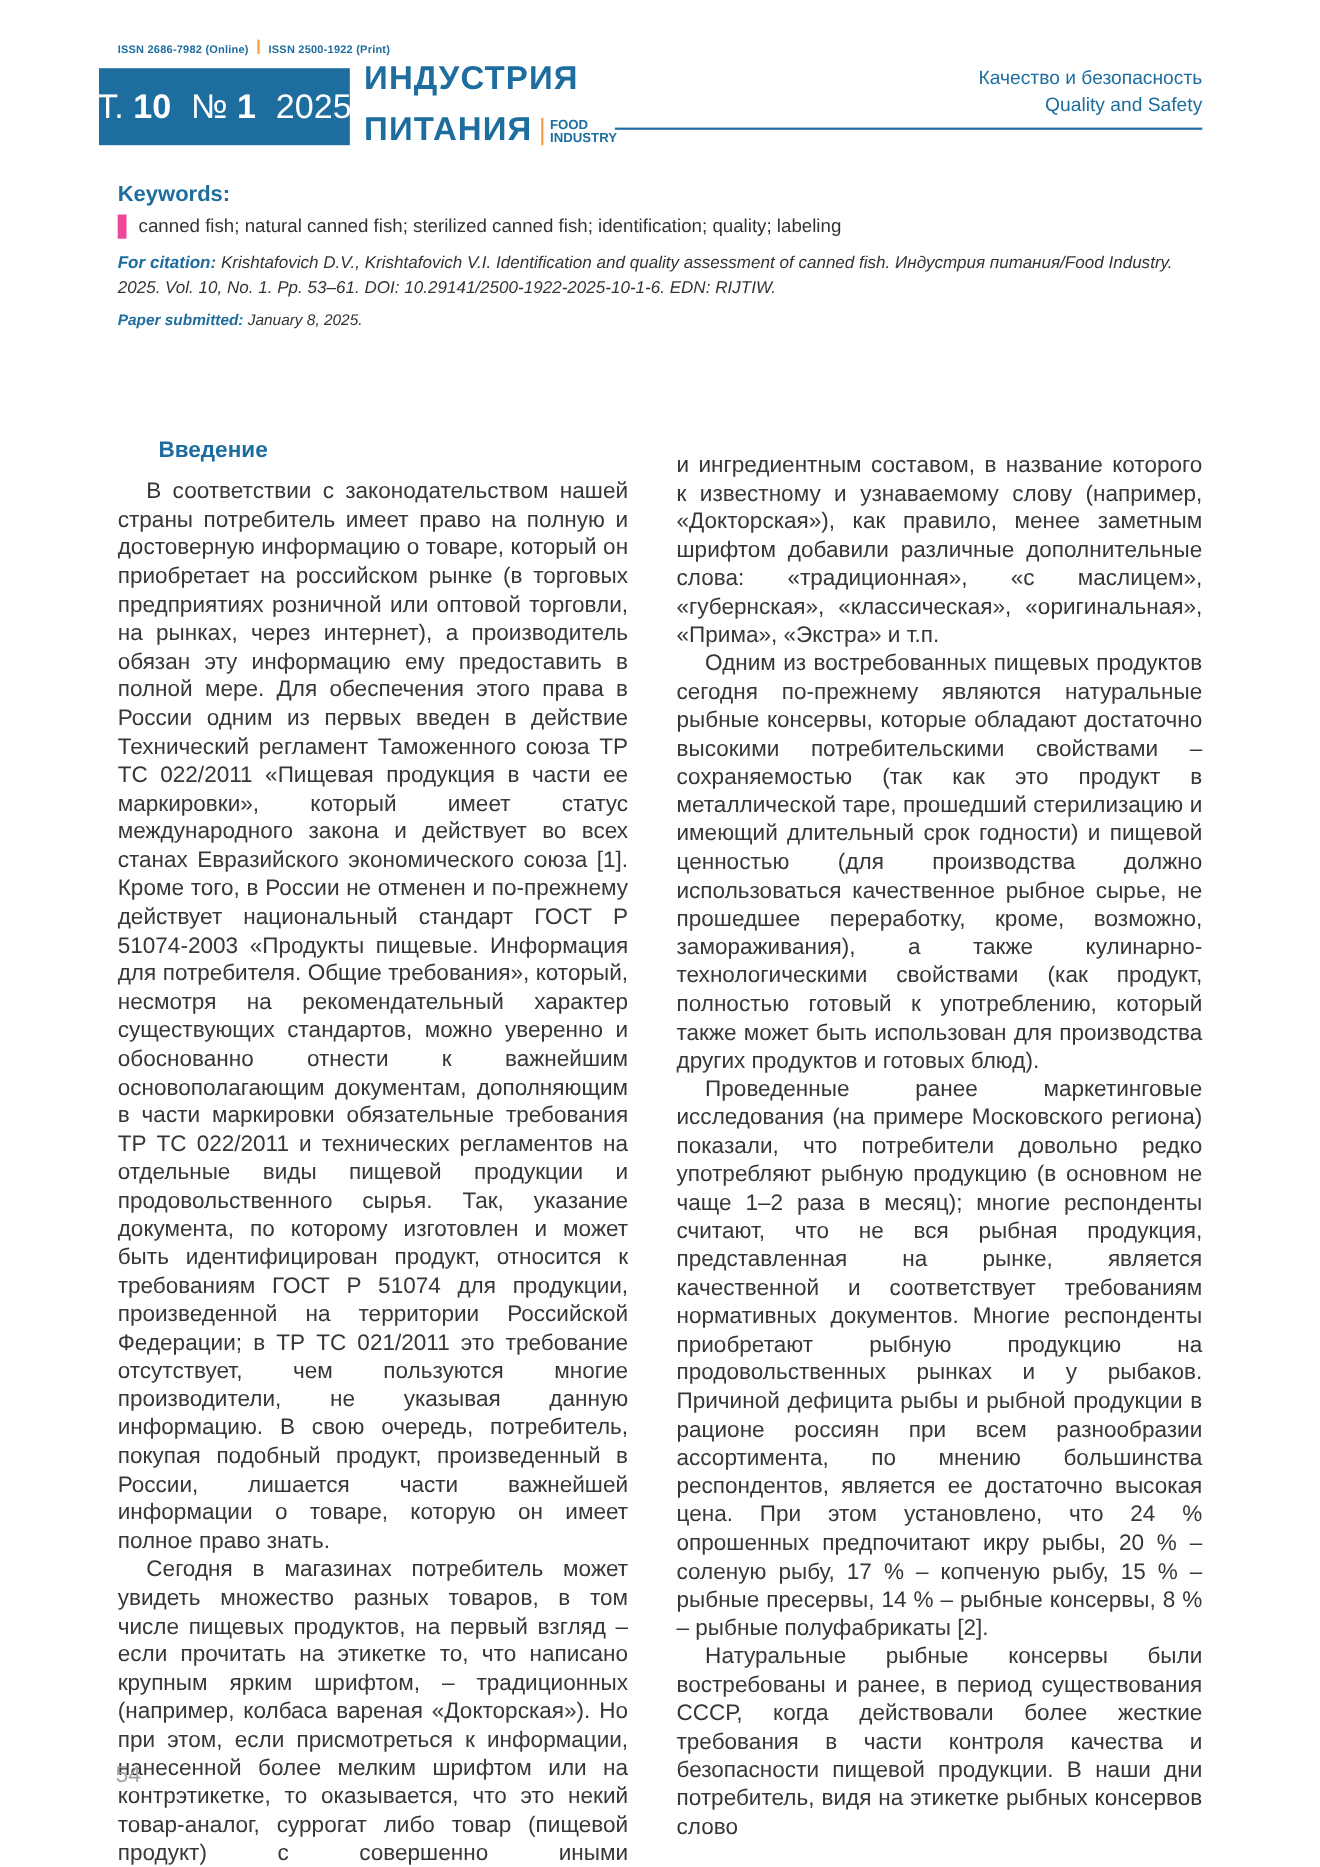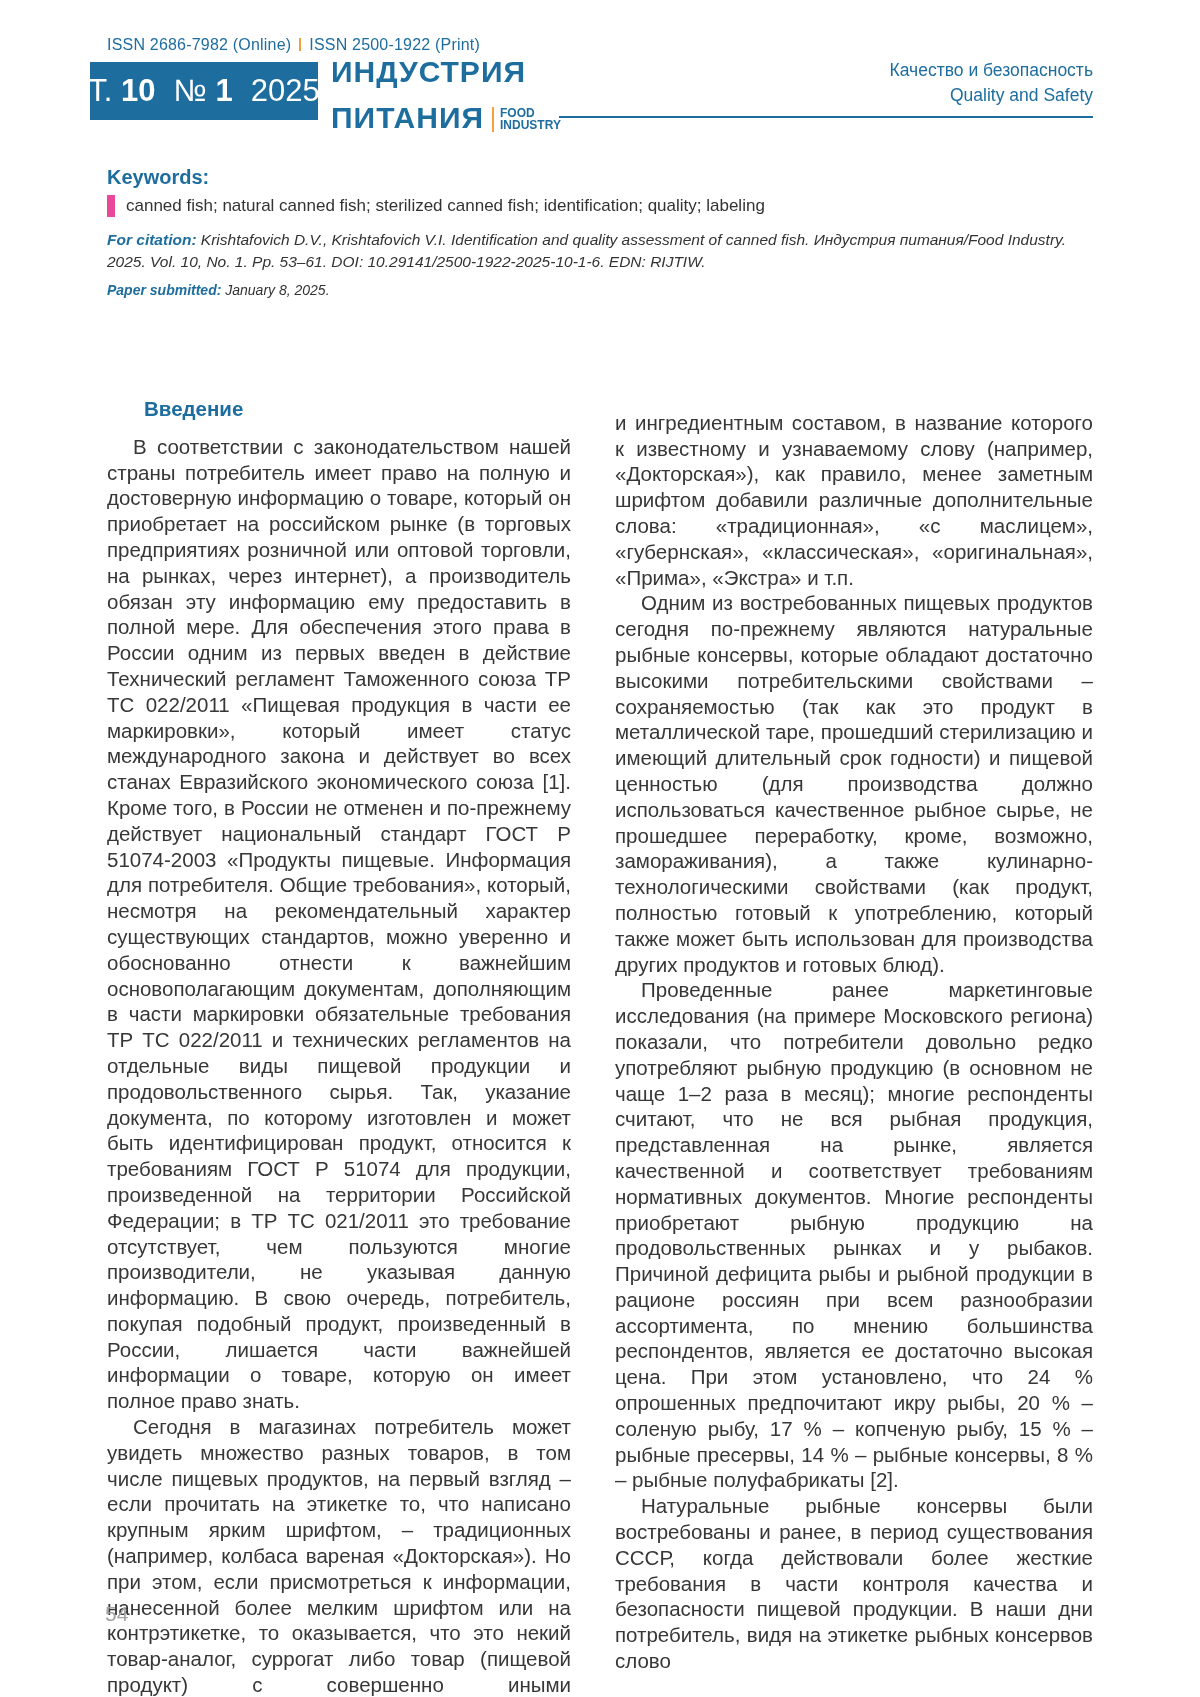--- a/index.html
+++ b/index.html
@@ -8,27 +8,27 @@
     width: 1200px;
     height: 1697px;
     background: #ffffff;
     overflow: hidden;
     font-family: "Liberation Sans", sans-serif;
   }
 
   
   .issn-line {
     position: absolute; left: 107px; top: 36px;
-    font-size: 16px; font-weight: normal; color: #1d6d9e; letter-spacing: .2px;
+    font-size: 10px; font-weight: bold; color: #1d6d9e; letter-spacing: .2px;
     white-space: nowrap;
   }
   .issn-sep { display: inline-block; width: 2px; height: 13px; background: #f5a03c; margin: 0 8px; vertical-align: -1px; }
 
   .vol-box {
-    position: absolute; left: 90px; top: 62px; width: 228px; height: 58px;
+    position: absolute; left: 90px; top: 62px; width: 228px; height: 70px;
     background: #1d6d9e; color: #ffffff;
     display: flex; align-items: center; justify-content: center; gap: 9px;
     font-size: 31px; white-space: nowrap;
   }
   .vol-box .num { font-weight: bold; }
   .vdiv { display: inline-block; width: 2px; height: 30px; }
   .vdiv.d1 { background: rgba(255,255,255,.55); }
   .vdiv.d2 { background: #f5a03c; }
 
   .journal-title { position: absolute; left: 331px; top: 57px; color: #1d6d9e; font-weight: bold; line-height: 1; }

